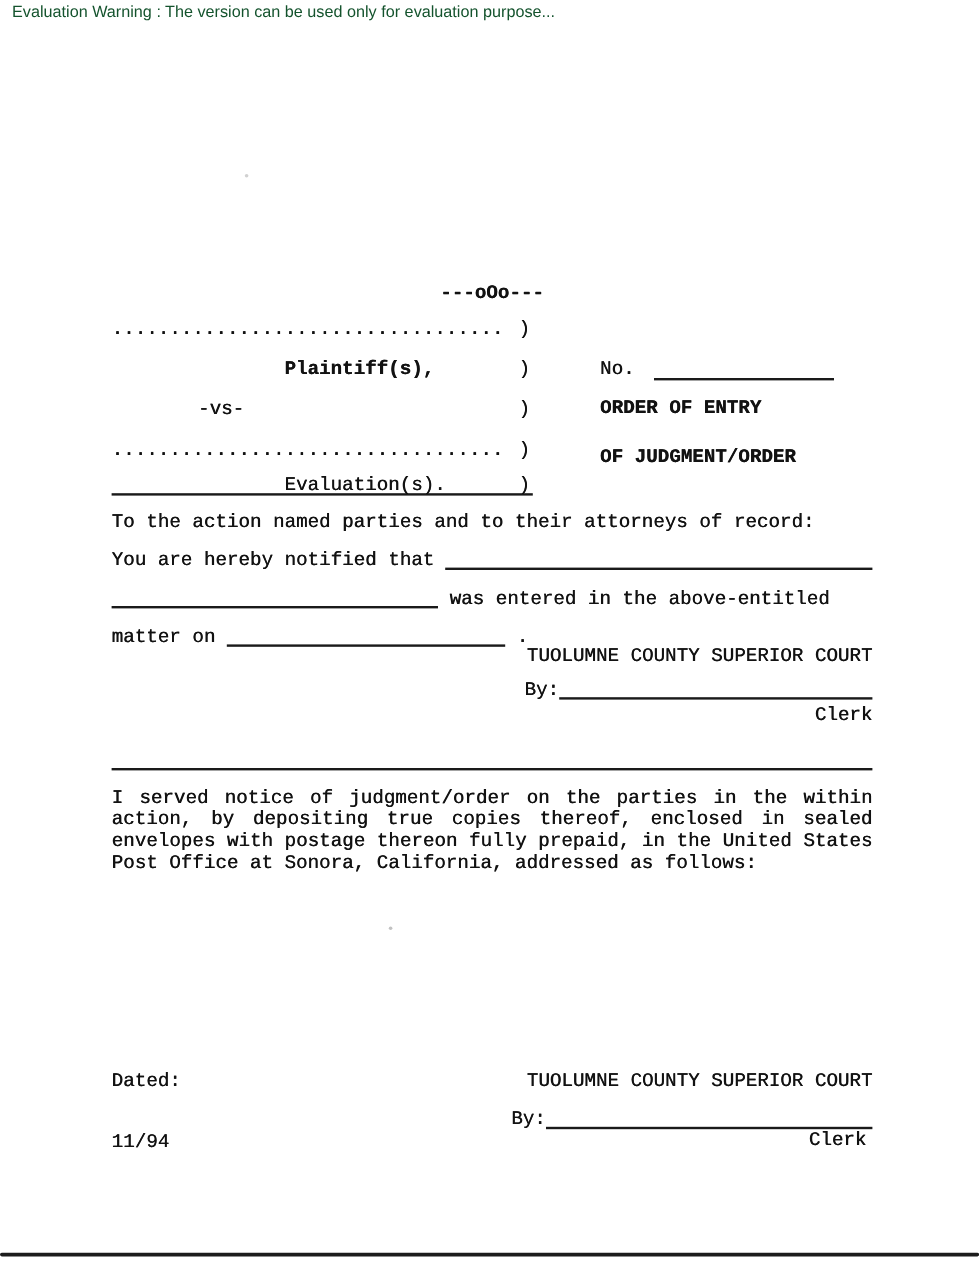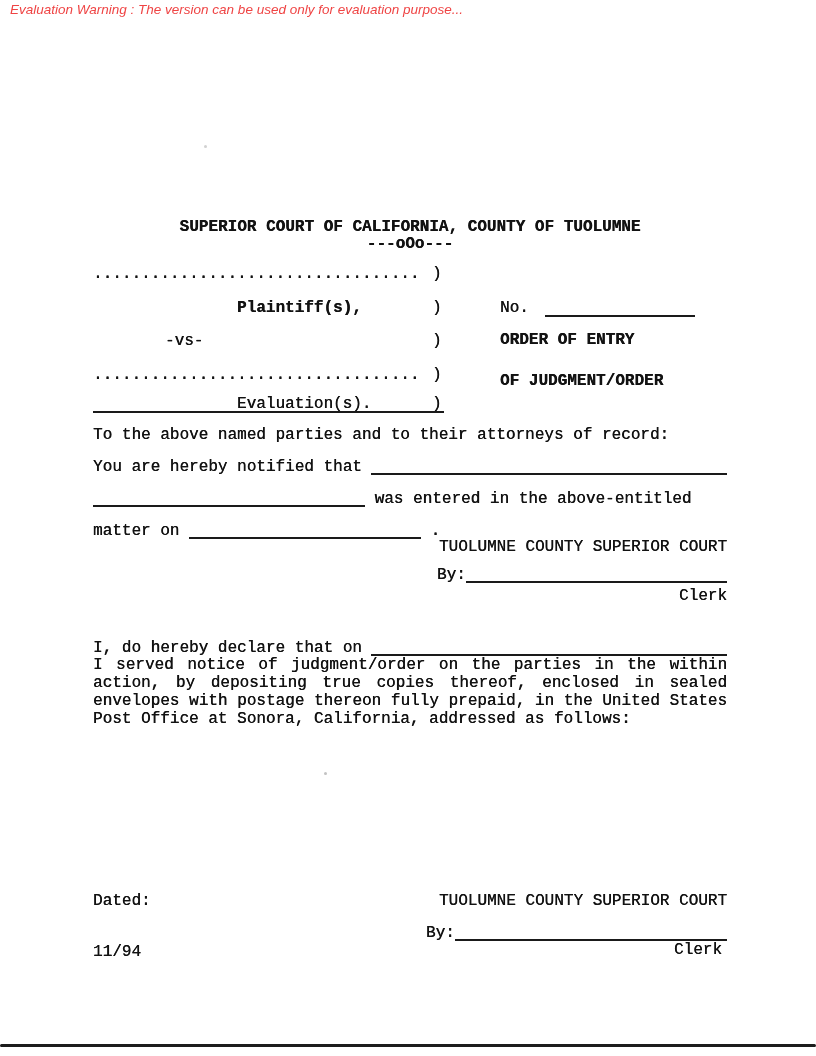--- a/index.html
+++ b/index.html
@@ -26,26 +26,25 @@
     font-size:13.5px;line-height:15px;text-shadow:none;
   }
   .scanline{position:absolute;left:0;top:1044px;width:816px;height:3px;background:#1c1c1c;border-radius:2px;}
   .speck{position:absolute;border-radius:50%;background:#9a9a9a;}
 </style>
 </head>
 <body>
 
 <div class="page">
 
-  <div class="warning" style="color:#ef4444;font-style:italic;">Evaluation Warning : The version can be used only for evaluation purpose...</div>
+  <div class="warning" style="color:#14532d;">Evaluation Warning : The version can be used only for evaluation purpose...</div>
 
   <div class="speck" style="left:204px;top:145px;width:3px;height:3px;opacity:.45;"></div>
   <div class="speck" style="left:324px;top:772px;width:3px;height:3px;opacity:.6;"></div>
 
-  <div class="t center bold" style="left:93px;top:219px;width:634px;">SUPERIOR COURT OF CALIFORNIA, COUNTY OF TUOLUMNE</div>
   <div class="t center bold" style="left:93px;top:236px;width:634px;">---oOo---</div>
 
   <div class="t" style="left:93px;top:266px;">..................................</div>
   <div class="t" style="left:432px;top:266px;">)</div>
 
   <div class="t" style="left:237px;top:300px;font-weight:bold;">Plaintiff(s),</div>
   <div class="t" style="left:432px;top:300px;">)</div>
   <div class="t" style="left:500px;top:300px;">No.</div>
   <div class="ublock" style="left:545px;top:302px;width:150px;height:13px;"></div>
 
@@ -54,21 +53,21 @@
   <div class="t bold" style="left:500px;top:332px;">ORDER OF ENTRY</div>
   <div class="t bold" style="left:500px;top:349px;margin-top:24px;">OF JUDGMENT/ORDER</div>
 
   <div class="t" style="left:93px;top:367px;">..................................</div>
   <div class="t" style="left:432px;top:367px;">)</div>
 
   <div class="ublock" style="left:93px;top:398px;width:351px;height:13px;"></div>
   <div class="t" style="left:237px;top:396px;">Evaluation(s).</div>
   <div class="t" style="left:432px;top:396px;">)</div>
 
-  <div class="t" style="left:93px;top:427px;">To the above named parties and to their attorneys of record:</div>
+  <div class="t" style="left:93px;top:427px;">To the action named parties and to their attorneys of record:</div>
 
   <div class="row" style="left:93px;top:459px;width:634px;">
     <span>You are hereby notified that </span>
     <span class="fill"></span>
   </div>
 
   <div class="row" style="left:93px;top:491px;width:634px;">
     <span class="blank" style="width:272px;"></span>
     <span> was entered in the above-entitled</span>
   </div>
@@ -82,21 +81,20 @@
   <div class="t right" style="left:93px;top:539px;width:634px;">TUOLUMNE COUNTY SUPERIOR COURT</div>
 
   <div class="row" style="left:437px;top:567px;width:290px;">
     <span>By:</span>
     <span class="fill"></span>
   </div>
   <div class="t right" style="left:93px;top:588px;width:634px;">Clerk</div>
 
 
   <div class="row" style="left:93px;top:640px;width:634px;">
-    <span>I, do hereby declare that on </span>
     <span class="fill"></span>
   </div>
 
   <div class="jline" style="top:657px;">I served notice of judgment/order on the parties in the within</div>
   <div class="jline" style="top:675px;">action, by depositing true copies thereof, enclosed in sealed</div>
   <div class="jline" style="top:693px;">envelopes with postage thereon fully prepaid, in the United States</div>
   <div class="t" style="left:93px;top:711px;">Post Office at Sonora, California, addressed as follows:</div>
 
   <div class="t" style="left:93px;top:893px;">Dated:</div>
   <div class="t right" style="left:93px;top:893px;width:634px;">TUOLUMNE COUNTY SUPERIOR COURT</div>

